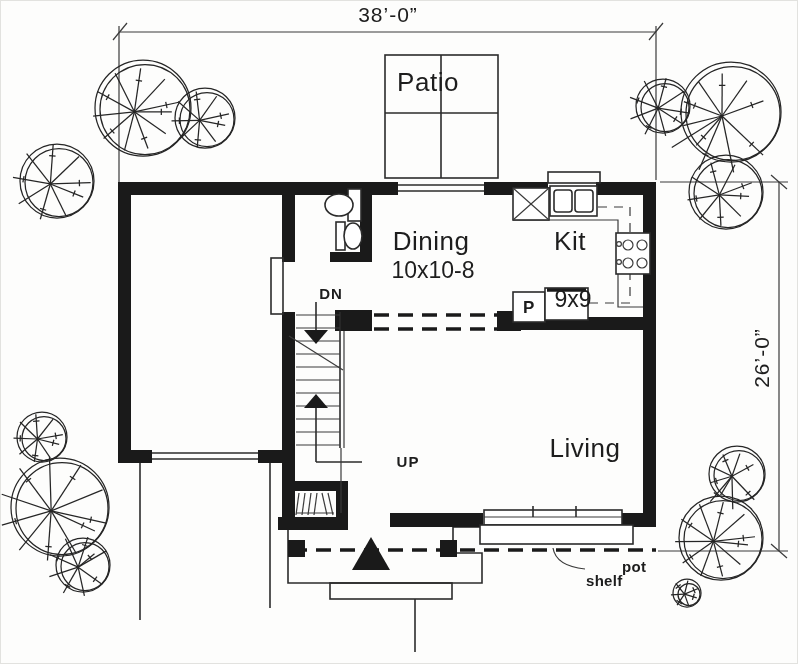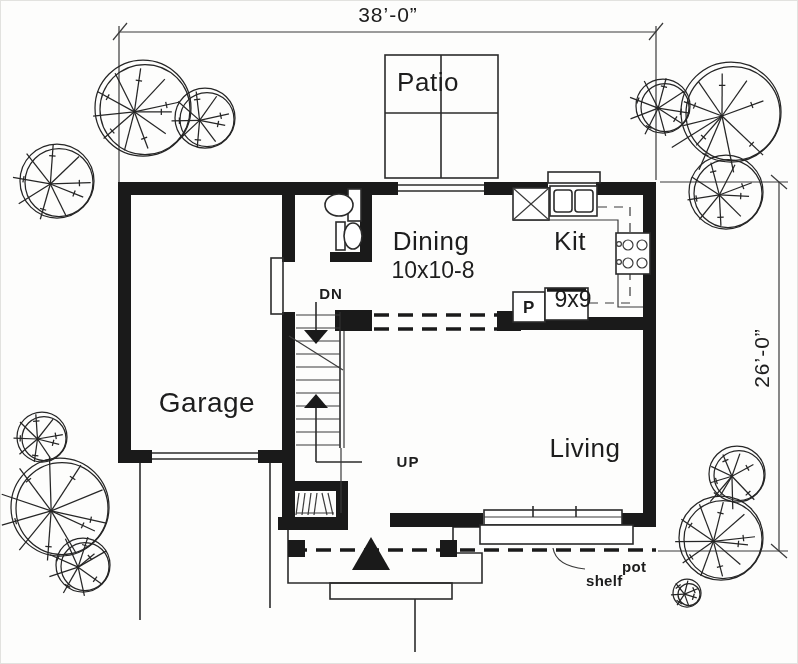--- a/index.html
+++ b/index.html
@@ -412,21 +412,20 @@
   <div class="lbl dim vert" style="left:761px;top:358px;">26’-0”</div>
 
   <div class="lbl room" style="left:428px;top:82px;">Patio</div>
 
   <div class="lbl room" style="left:431px;top:241px;">Dining</div>
   <div class="lbl size" style="left:433px;top:270px;">10x10-8</div>
 
   <div class="lbl room" style="left:570px;top:241px;">Kit</div>
   <div class="lbl size" style="left:573px;top:270px;margin-top:29px;">9x9</div>
 
-  <div class="lbl room" style="left:207px;top:403px;font-size:28px;">Garage</div>
 
   <div class="lbl room" style="left:585px;top:448px;">Living</div>
 
   <div class="lbl small" style="left:315px;top:293px;">DN</div>
 
   <div class="lbl small" style="left:378px;top:461px;padding-left:28px;">UP</div>
 
   <div class="lbl tiny" style="left:529px;top:307px;">P</div>
 
   <div class="lbl note" id="potshelf-label" style="left:586px;top:560px;">

